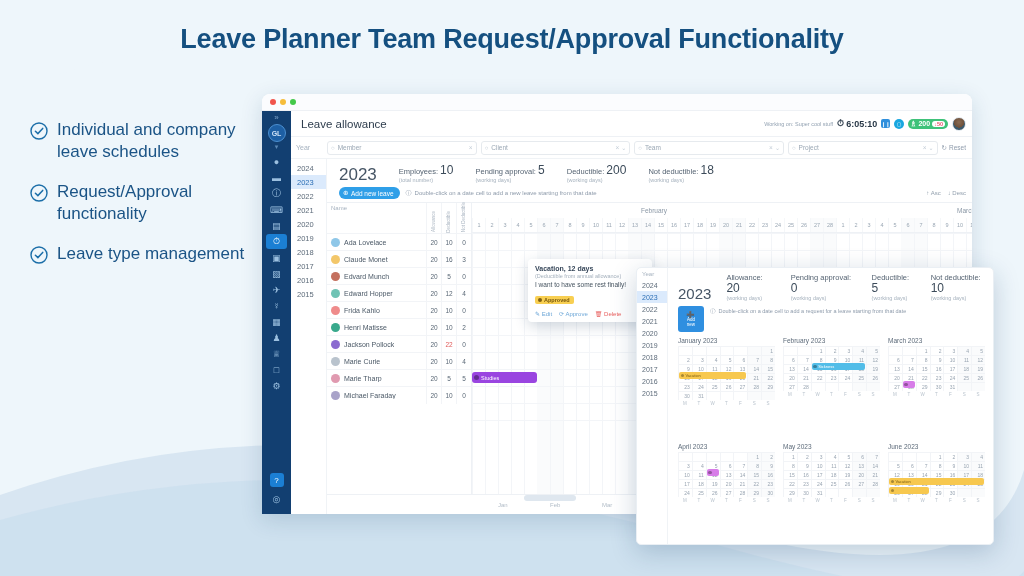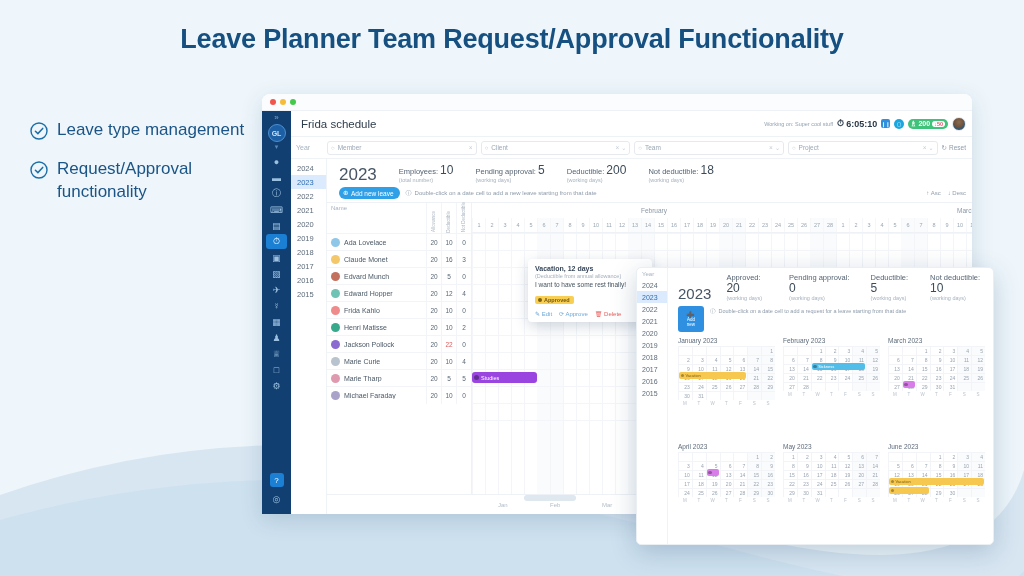--- a/index.html
+++ b/index.html
@@ -270,30 +270,39 @@
 <div class="headline">Leave Planner Team Request/Approval Functionality</div>
 
 <div class="bullets">
   <div class="bullet">
     <span class="check">
       <svg width="18" height="18" viewBox="0 0 18 18">
           <circle cx="9" cy="9" r="8" fill="none" stroke="#1b6ea8" stroke-width="1.4"></circle>
           <path d="M5.4 9.2 L7.9 11.6 L12.7 6.4" fill="none" stroke="#1b6ea8" stroke-width="1.5" stroke-linecap="round"></path>
         </svg>
     </span>
-    <span class="btext">Leave type management</span>
+    <span class="btext">Individual and company leave schedules</span>
   </div>
   <div class="bullet">
     <span class="check">
       <svg width="18" height="18" viewBox="0 0 18 18">
           <circle cx="9" cy="9" r="8" fill="none" stroke="#1b6ea8" stroke-width="1.4"></circle>
           <path d="M5.4 9.2 L7.9 11.6 L12.7 6.4" fill="none" stroke="#1b6ea8" stroke-width="1.5" stroke-linecap="round"></path>
         </svg>
     </span>
     <span class="btext">Request/Approval functionality</span>
+  </div>
+  <div class="bullet">
+    <span class="check">
+      <svg width="18" height="18" viewBox="0 0 18 18">
+          <circle cx="9" cy="9" r="8" fill="none" stroke="#1b6ea8" stroke-width="1.4"></circle>
+          <path d="M5.4 9.2 L7.9 11.6 L12.7 6.4" fill="none" stroke="#1b6ea8" stroke-width="1.5" stroke-linecap="round"></path>
+        </svg>
+    </span>
+    <span class="btext">Leave type management</span>
   </div>
 </div>
 
 <div class="app-window">
 
   <div class="titlebar">
     <span class="dot r"></span>
     <span class="dot y"></span>
     <span class="dot g"></span>
   </div>
@@ -323,21 +332,21 @@
         </div>
       <div class="sb-bottom">
         <div class="sb-icon help">?</div>
         <div class="sb-icon">◎</div>
       </div>
     </div>
 
     <div class="main">
 
       <div class="main-head">
-        <div class="page-title">Frida schedule</div>
+        <div class="page-title">Leave allowance</div>
         <div class="head-right">
           <span class="working-on">Working on: Super cool stuff</span>
           <span class="timer">
             <span class="ic">⏱</span>
             <span>6:05:10</span>
           </span>
           <span class="sq">❙❙</span>
           <span class="sq round">▢</span>
           <span class="pill-green">
             <span>♗</span>
@@ -710,21 +719,21 @@
         <div class="ov-yi">2017</div>
         <div class="ov-yi">2016</div>
         <div class="ov-yi">2015</div>
       </div>
   </div>
   <div class="ov-main">
     <div class="ov-stats">
       <div class="stat-year">2023</div>
       <div id="ov-stat-items" style="display:flex;gap:15px;">
           <div class="stat">
-            <div class="l"><span>Approved:</span> <b>20</b></div>
+            <div class="l"><span>Allowance:</span> <b>20</b></div>
             <div class="s">(working days)</div>
           </div>
           <div class="stat">
             <div class="l"><span>Pending approval:</span> <b>0</b></div>
             <div class="s">(working days)</div>
           </div>
           <div class="stat">
             <div class="l"><span>Deductible:</span> <b>5</b></div>
             <div class="s">(working days)</div>
           </div>

